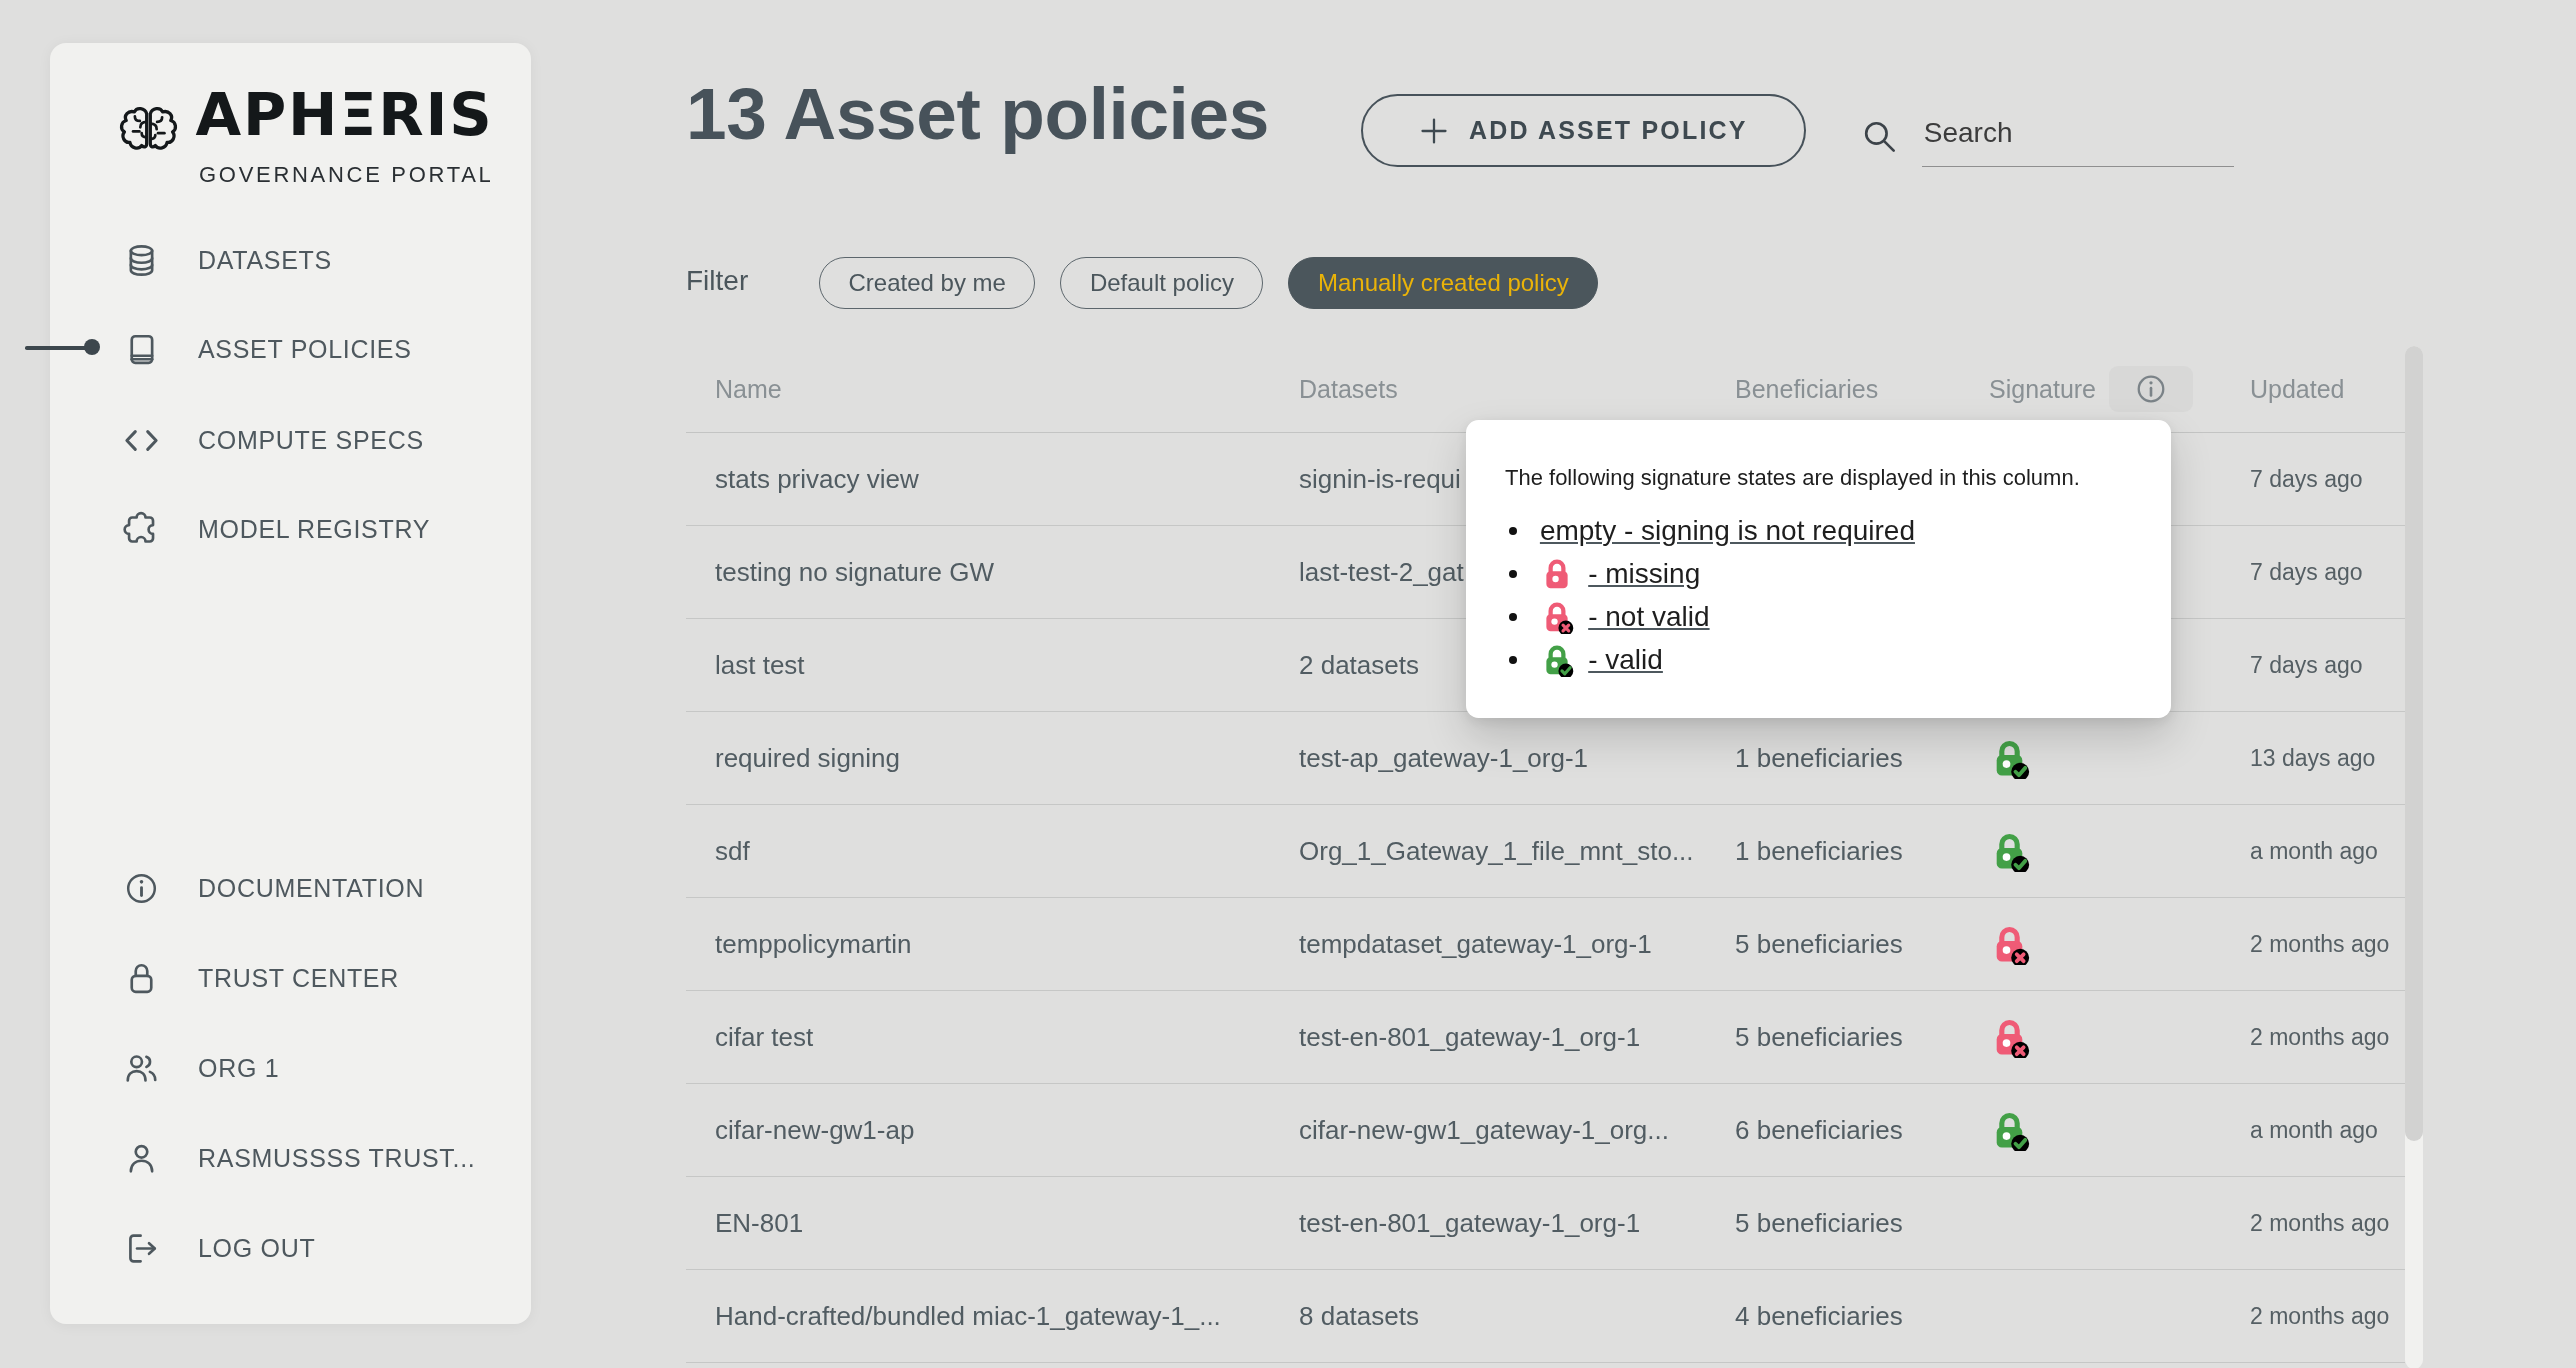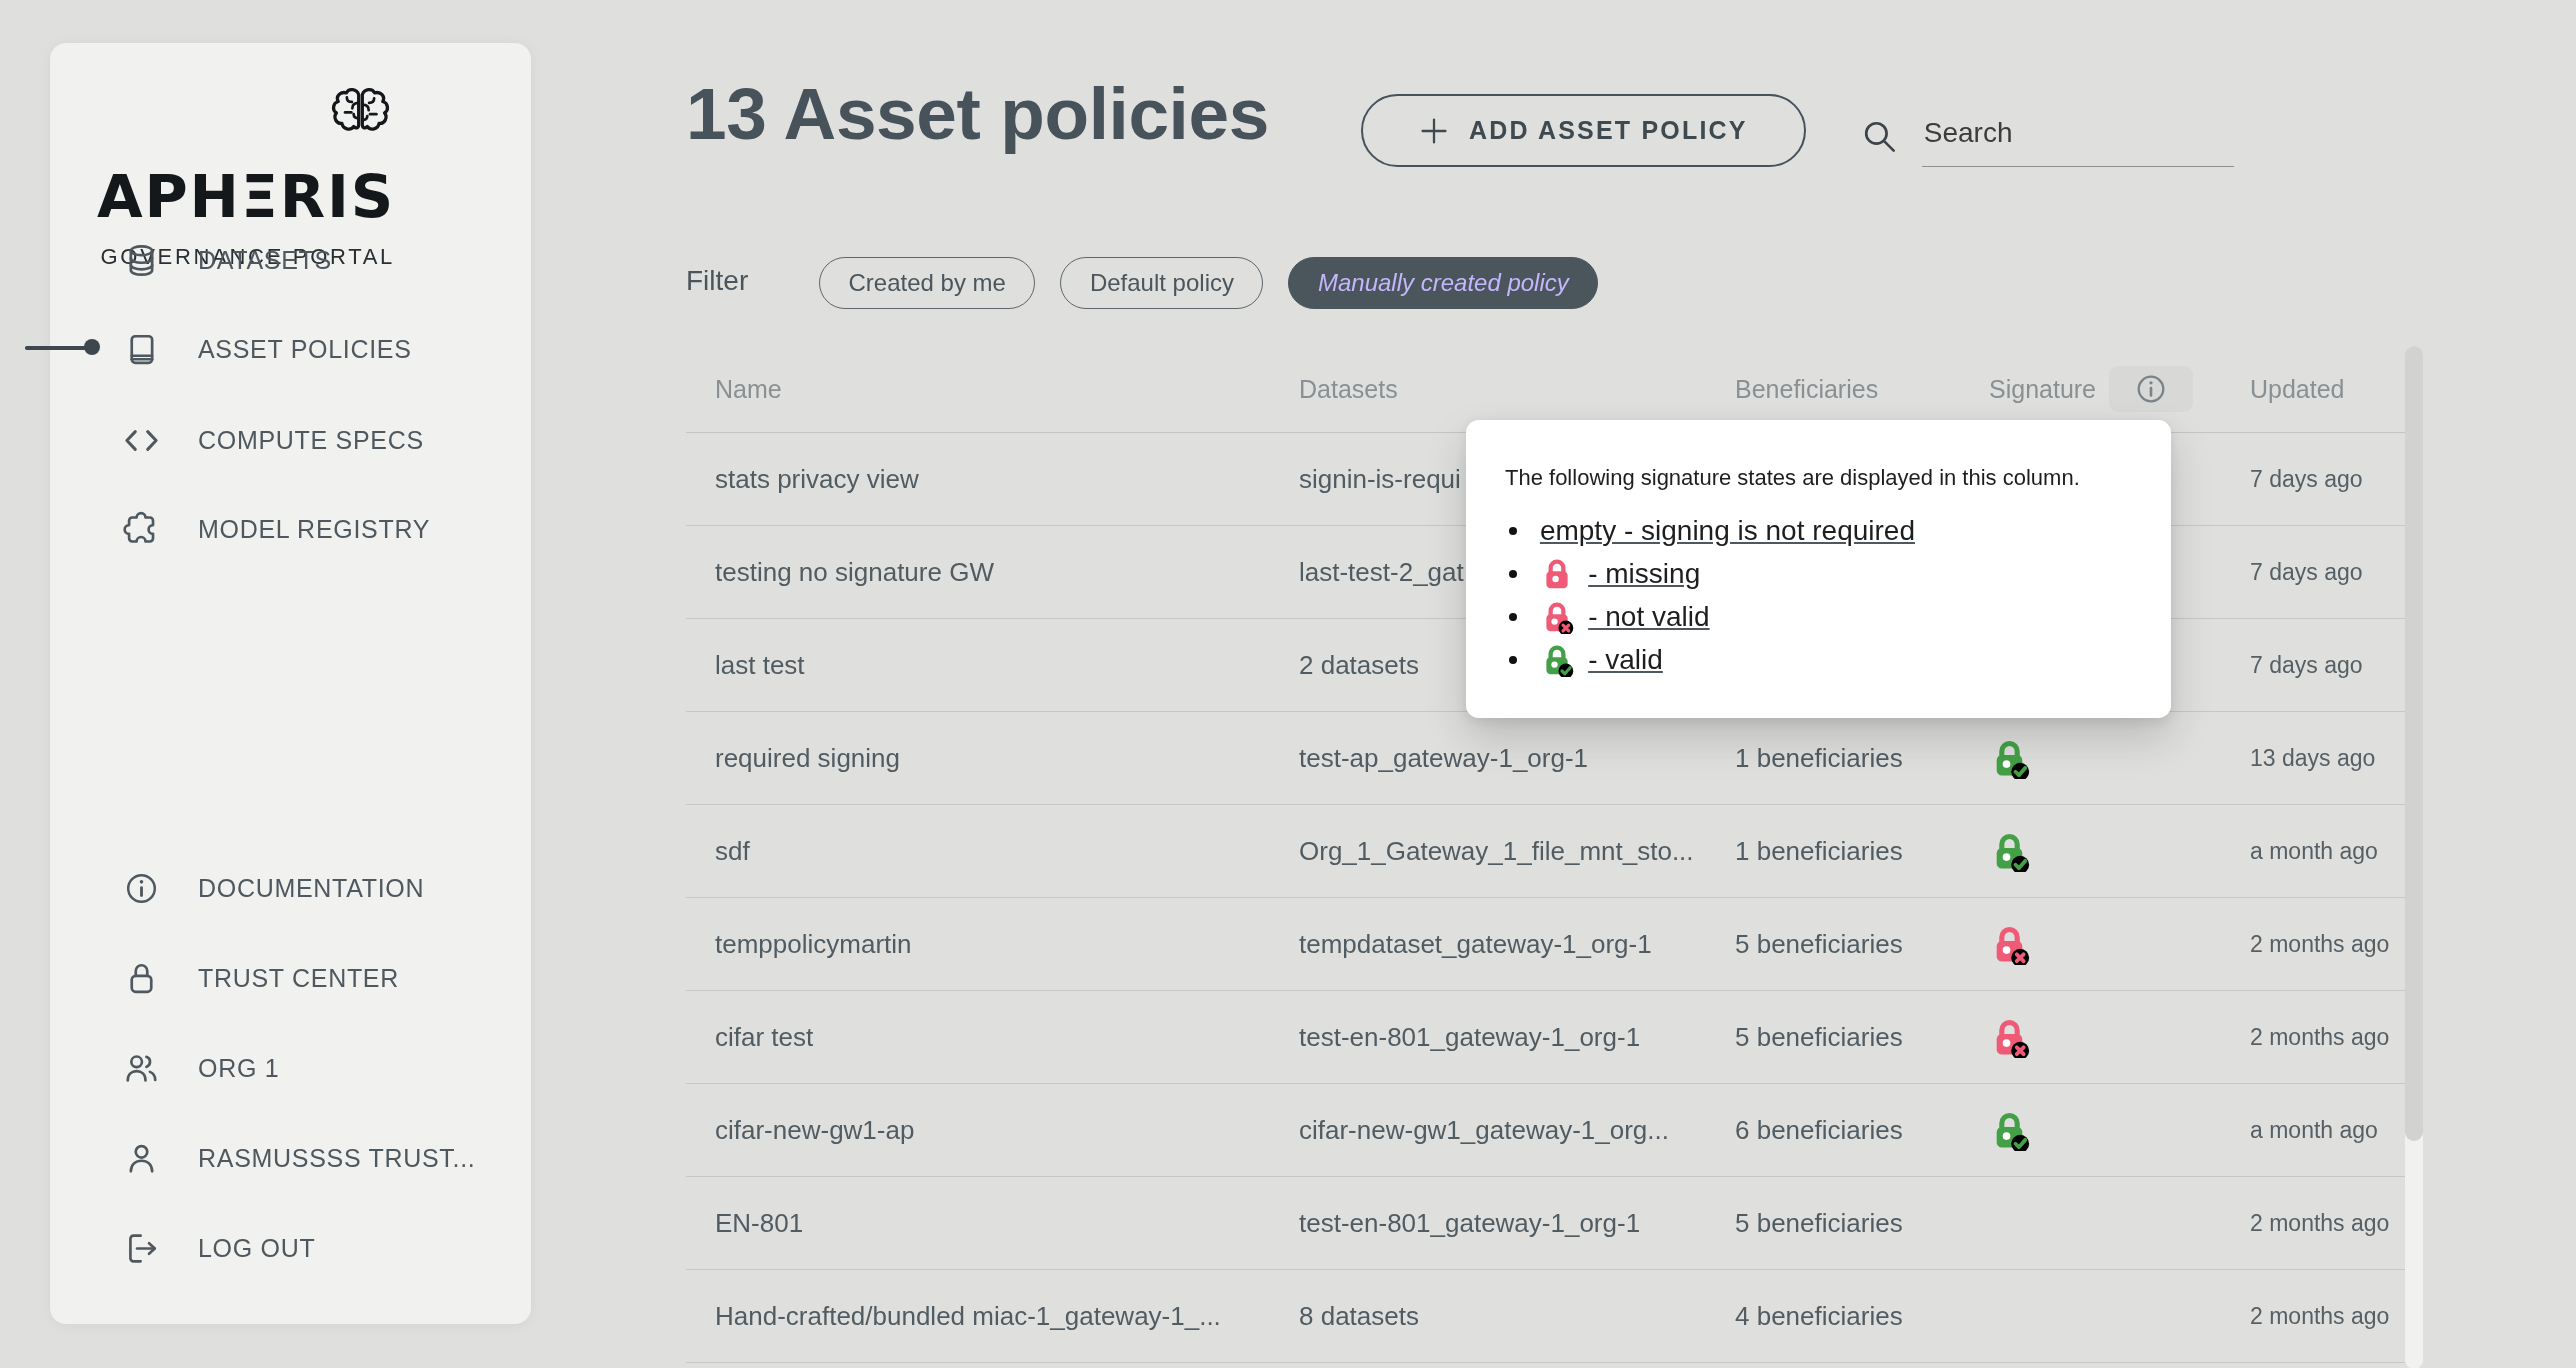--- a/index.html
+++ b/index.html
@@ -12,21 +12,21 @@
     color:#4e585e;
   }
   svg { display:block; }
 
   
   .sidebar {
     position:absolute; left:50px; top:43px; width:481px; height:1281px;
     background:#f1f1ef; border-radius:16px;
     box-shadow:0 1.8px 14.3px rgba(0,0,0,0.05);
   }
-  .logo-block { position:absolute; left:47px; top:39px; display:flex; align-items:flex-end; gap:12.5px;flex-direction:column; }
+  .logo-block { position:absolute; left:64px; top:39px; display:flex; align-items:center; gap:12.5px; }
   .logo-text-wrap { display:flex; flex-direction:column; align-items:flex-end; }
   .logo-word {
     font-family:"DejaVu Sans","Liberation Sans",sans-serif;
     font-size:59px; font-weight:600; letter-spacing:1.8px; color:#14181a; line-height:66px;
   }
   .logo-sub {
     font-size:22px; font-weight:500; letter-spacing:2.7px; color:#2a2f33; margin-top:14.3px;
   }
   .nav-item {
     position:absolute; left:71px; height:57px; display:flex; align-items:center; gap:36px;
@@ -62,21 +62,21 @@
   .search-input::placeholder { color:#3c3c3c; opacity:1; }
 
   
   .filter-label { position:absolute; left:686px; top:265px; font-size:28px; color:#4b565c; }
   .chips { position:absolute; left:819px; top:257px; display:flex; gap:25px; }
   .chip {
     height:52px; border-radius:26px; border:1.8px solid #5c666c; background:transparent;
     display:flex; align-items:center; padding:0 28.5px; font-size:24px; color:#4b565c;
     cursor:pointer; white-space:nowrap;
   }
-  .chip.selected { background:#4b565c; border-color:#4b565c; color:#c4b5fd;font-style:italic; }
+  .chip.selected { background:#4b565c; border-color:#4b565c; color:#eab308; }
 
   
   .table { position:absolute; left:686px; top:346px; width:1719px; }
   .thead, .trow {
     display:grid; grid-template-columns:613px 436px 254px 261px 155px;
     align-items:center;
   }
   .thead { height:87px; border-bottom:1.8px solid #c3c4c3; }
   .th { font-size:25px; color:#899094; display:flex; align-items:center; }
   .th-name { padding-left:29px; }

